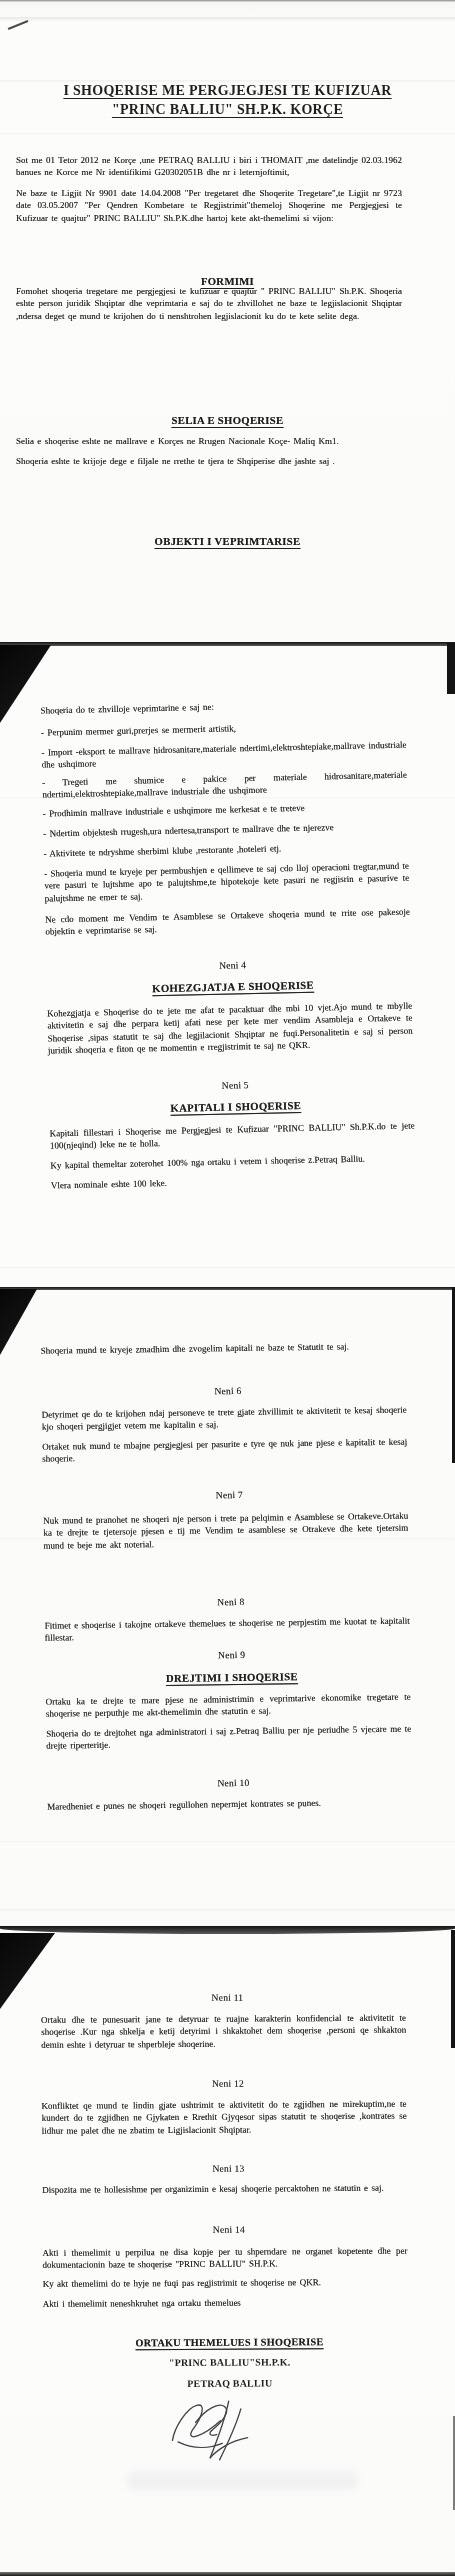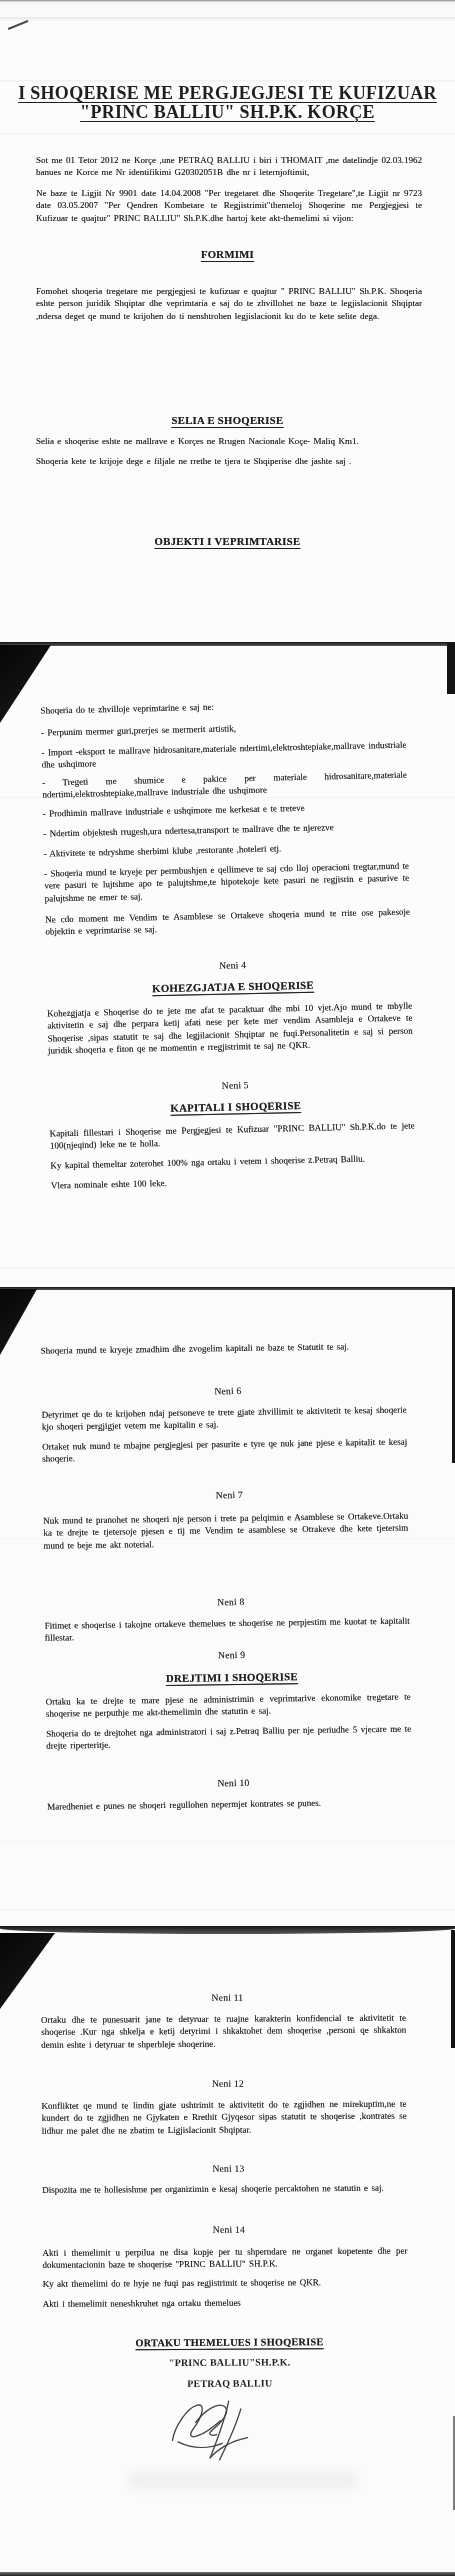--- a/index.html
+++ b/index.html
@@ -14,29 +14,29 @@
   #pg2{top:643px;height:644px;background:#fcfcfb;}
   #pg3{top:1287px;height:643px;background:#fbfbfa;}
   #pg4{top:1931px;height:478px;background:#fcfcfb;}
   .content{position:absolute;left:0;top:0;width:455px;height:100%;}
   #pg2 .content{transform:rotate(-1.25deg);transform-origin:22px 88px;}
   #pg3 .content{transform:rotate(-0.8deg);transform-origin:22px 77px;}
   #pg4 .content{transform:rotate(-0.35deg);transform-origin:22px 77px;}
   .t{position:absolute;}
   .b{left:41px;width:365px;font-size:9px;line-height:12.4px;text-align:justify;word-spacing:1.1px;
      text-shadow:0 0 0.2px rgba(20,20,20,.55);}
-  #pg1 .b{left:36px;width:386px;}
+  #pg1 .b{left:16px;width:386px;}
   .c{left:0;width:455px;text-align:center;}
   .neni{font-size:9.6px;letter-spacing:0.2px;text-shadow:0 0 0.2px rgba(20,20,20,.5);}
   .sec{font-size:10.7px;font-weight:bold;letter-spacing:0.3px;
        text-decoration:underline;text-decoration-thickness:1px;text-underline-offset:2.8px;
        text-shadow:0 0 0.2px rgba(0,0,0,.6);}
   .big1{font-size:14.3px;font-weight:bold;letter-spacing:0.6px;
         text-decoration:underline;text-decoration-thickness:1.2px;text-underline-offset:3.3px;}
-  .big2{font-size:18px;font-weight:bold;letter-spacing:0.3px;
+  .big2{font-size:14px;font-weight:bold;letter-spacing:0.3px;
         text-decoration:underline;text-decoration-thickness:1.1px;text-underline-offset:3.3px;}
   .foot{font-size:10px;font-weight:bold;letter-spacing:0.2px;}
   
   .edgeband{position:absolute;left:0;width:455px;background:linear-gradient(#141414,#5a5a5a);}
   .wedge{position:absolute;background:linear-gradient(135deg,#060606,#1c1c1c);
          clip-path:polygon(0 0,100% 0,0 100%);}
   .rstrip{position:absolute;background:#141414;}
   .streak{position:absolute;left:0;width:455px;background:linear-gradient(rgba(0,0,0,.07),rgba(0,0,0,0));}
   .penmark{position:absolute;left:6.6px;top:24px;width:22px;height:1.7px;background:#4c4c4c;
            border-radius:1.1px;transform:rotate(-22deg);}
@@ -49,25 +49,25 @@
 
 <div class="sheet">
 
   <section class="page" id="pg1">
     <div class="content">
       <div class="penmark"></div>
       <div class="t c big2" style="top:83px">I SHOQERISE ME PERGJEGJESI TE KUFIZUAR</div>
       <div class="t c big2" style="top:102px">"PRINC BALLIU" SH.P.K. KORÇE</div>
       <div class="t b" style="top:154px">Sot me 01 Tetor 2012  ne Korçe ,une PETRAQ BALLIU i biri i THOMAIT ,me datelindje 02.03.1962 banues ne Korce me Nr identifikimi G20302051B dhe nr i leternjoftimit,</div>
       <div class="t b" style="top:187px">Ne baze te Ligjit Nr 9901 date 14.04.2008 "Per tregetaret dhe Shoqerite Tregetare",te Ligjit nr 9723 date 03.05.2007 "Per Qendren Kombetare te Regjistrimit"themeloj Shoqerine me Pergjegjesi te Kufizuar te quajtur" PRINC BALLIU" Sh.P.K.dhe hartoj kete akt-themelimi si vijon:</div>
-      <div class="t c sec" style="top:248px">FORMIMI</div>
+      <div class="t c sec" style="top:275px">FORMIMI</div>
       <div class="t b" style="top:285px">Fomohet shoqeria tregetare me pergjegjesi te kufizuar e quajtur " PRINC BALLIU" Sh.P.K. Shoqeria eshte person juridik Shqiptar  dhe veprimtaria e saj do te zhvillohet ne baze te legjislacionit Shqiptar ,ndersa deget qe mund te krijohen do ti nenshtrohen legjislacionit ku do te kete selite dega.</div>
       <div class="t c sec" style="top:414px">SELIA E SHOQERISE</div>
       <div class="t b" style="top:435px">Selia e shoqerise eshte ne mallrave e Korçes ne Rrugen Nacionale Koçe- Maliq Km1.</div>
-      <div class="t b" style="top:455px">Shoqeria kete te krijoje dege e filjale ne rrethe te tjera te Shqiperise dhe jashte saj .</div>
+      <div class="t b" style="top:455px">Shoqeria eshte te krijoje dege e filjale ne rrethe te tjera te Shqiperise dhe jashte saj .</div>
       <div class="t c sec" style="top:535px">OBJEKTI I VEPRIMTARISE</div>
     </div>
   </section>
 
   <section class="page" id="pg2">
     <div class="content">
       <div class="t b" style="top:62px">Shoqeria do te zhvilloje veprimtarine e saj ne:</div>
       <div class="t b" style="top:84px">- Perpunim mermer guri,prerjes se mermerit artistik,</div>
       <div class="t b" style="top:104px">- Import -eksport te mallrave hidrosanitare,materiale ndertimi,elektroshtepiake,mallrave industriale dhe ushqimore</div>
       <div class="t b" style="top:134px">- Tregeti me shumice e pakice per materiale hidrosanitare,materiale ndertimi,elektroshtepiake,mallrave industriale dhe ushqimore</div>

